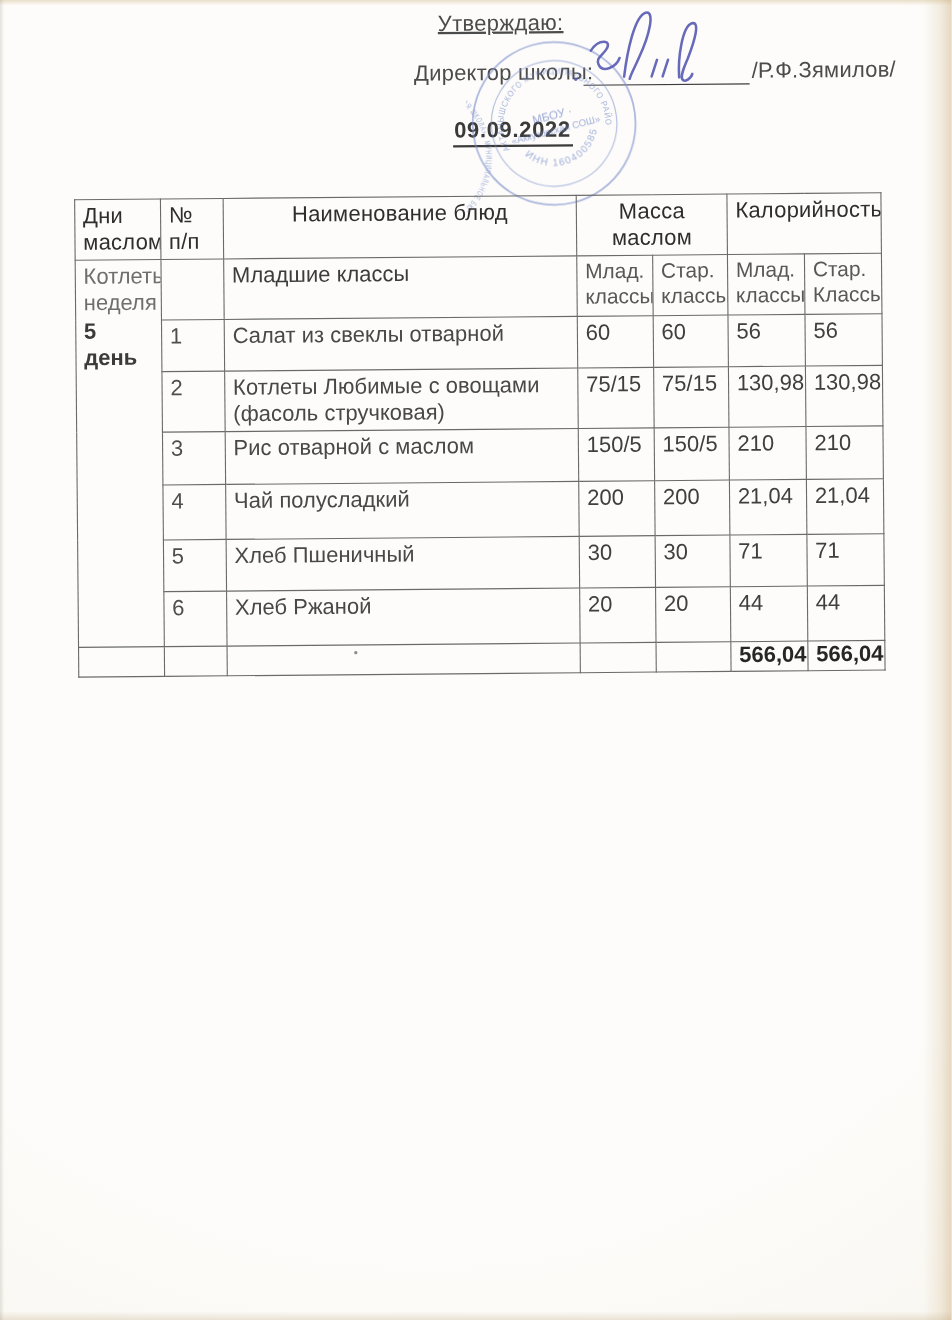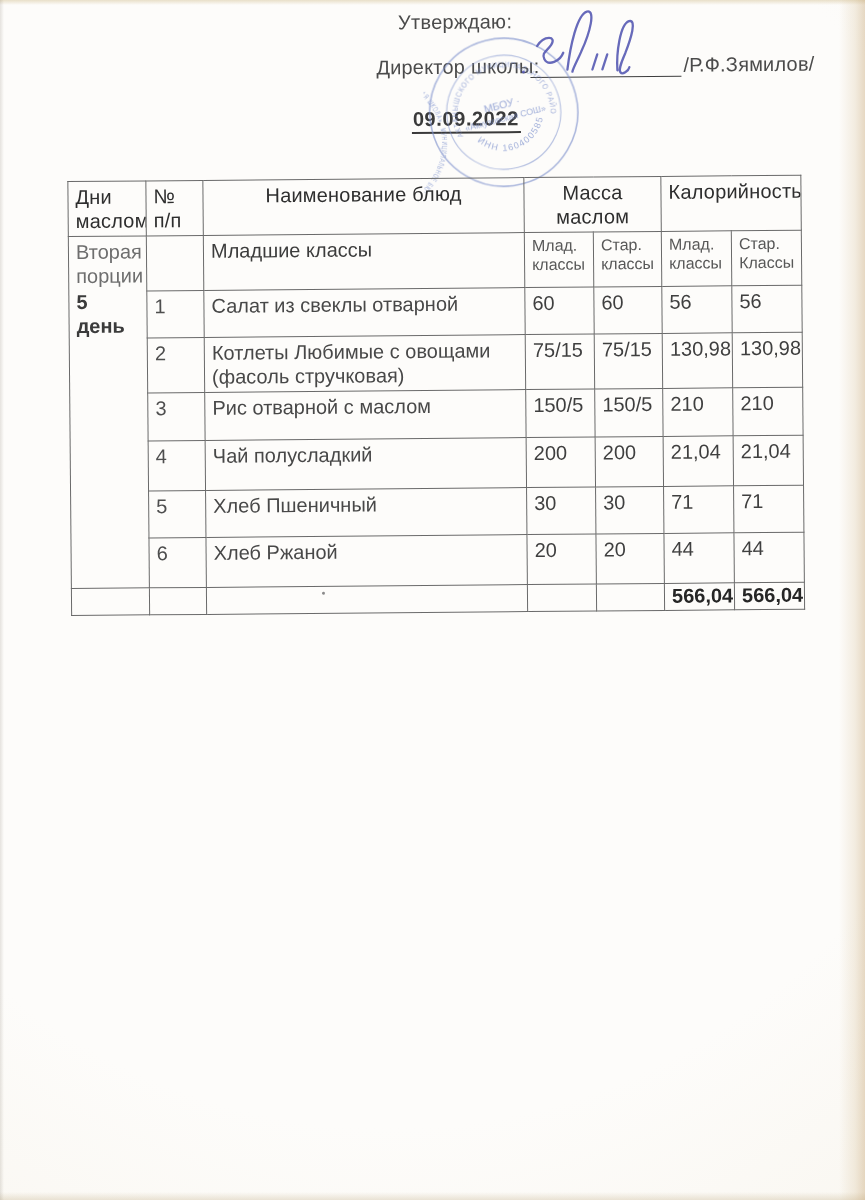--- a/index.html
+++ b/index.html
@@ -21,21 +21,21 @@
     overflow: hidden;
   }
   .sheet {
     position: absolute; inset: 0;
     transform: rotate(-0.5deg);
     transform-origin: 420px 140px;
   }
   
   .t-approve {
     position: absolute; left: 399px; top: 11px;
-    font-size: 20px; color: #4b4b4b; letter-spacing: 0.3px;
+    font-size: 20px; color: #4b4b4b; letter-spacing: 0.3px; text-decoration: underline;
   }
   .t-director {
     position: absolute; left: 377px; top: 56px;
     font-size: 20px; color: #4b4b4b; letter-spacing: 0.2px;
   }
   .sig-underline {
     position: absolute; left: 531px; top: 78px;
     width: 151px; height: 0;
     border-top: 1.6px solid #3d3d3d;
   }
@@ -76,21 +76,21 @@
     font-weight: normal;
     line-height: 1.22;
     overflow: hidden;
   }
   table.menu { border: 1px solid #565656; }
   th.hdr { font-weight: bold; color: #2e2e2e; letter-spacing: 0.2px; }
   th.hdr.ctr { text-align: center; }
   .days-cell { color: #6e6e6e; }
   .days-cell .day-bold { color: #3b3b3b; font-weight: bold; margin-top: 1px; }
   td.section-title { text-align: center; font-weight: bold; color: #3c3c3c; }
-  td.subhdr { color: #585858; font-size: 16px; padding-left: 5px; padding-right: 3px; }
+  td.subhdr { color: #585858; font-size: 19px; padding-left: 5px; padding-right: 3px; }
   td.num { color: #4e4e4e; }
   td.val { color: #3f3f3f; }
   tr.total-row td { font-weight: bold; color: #262626; vertical-align: middle; padding-top: 0; padding-bottom: 0; }
   .artifact-dot {
     position: absolute; left: 318px; top: 591px;
     width: 3px; height: 3px; border-radius: 50%;
     background: #8a8a8a;
   }
 </style>
 </head>
@@ -151,21 +151,21 @@
       <tbody>
           <tr style="height:47px">
         <th class="hdr">Дни маслом</th>
         <th class="hdr">№ п/п</th>
         <th class="hdr ctr">Наименование блюд</th>
         <th class="hdr ctr" colspan="2">Масса маслом</th>
         <th class="hdr ctr" colspan="2">Калорийность</th>
       </tr>
       <tr style="height:55px">
         <td class="days-cell" rowspan="7">
-          <div>Вторая порции</div>
+          <div>Котлеты неделя</div>
           <div class="day-bold">5 день</div>
         </td>
         <td></td>
         <td class="section-title">Младшие классы</td>
         <td class="subhdr">Млад. классы</td>
         <td class="subhdr">Стар. классы</td>
         <td class="subhdr">Млад. классы</td>
         <td class="subhdr">Стар. Классы</td>
       </tr>
       <tr style="height:47px">

